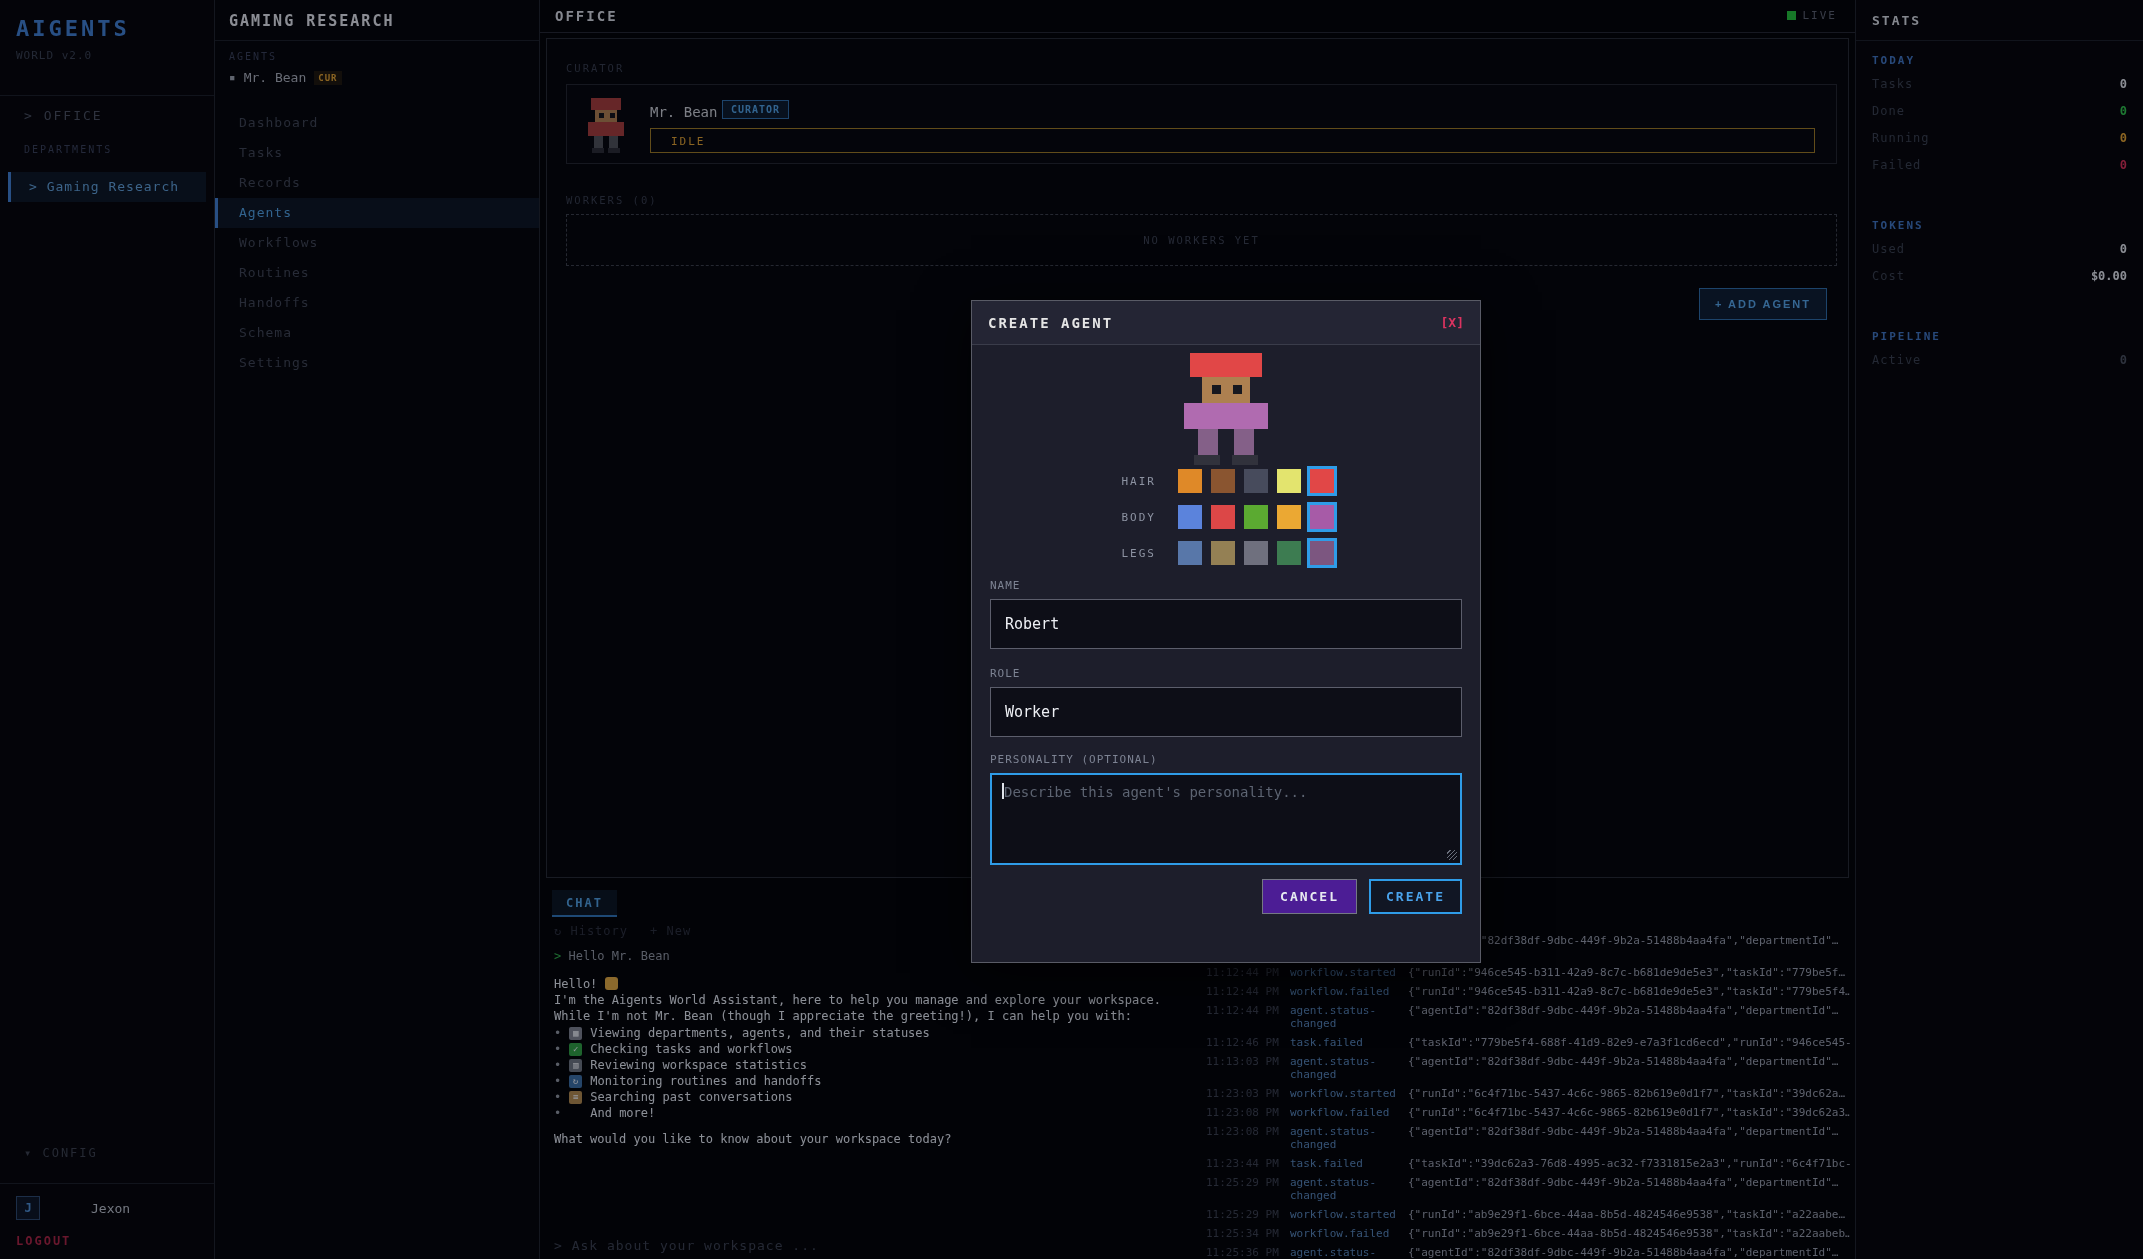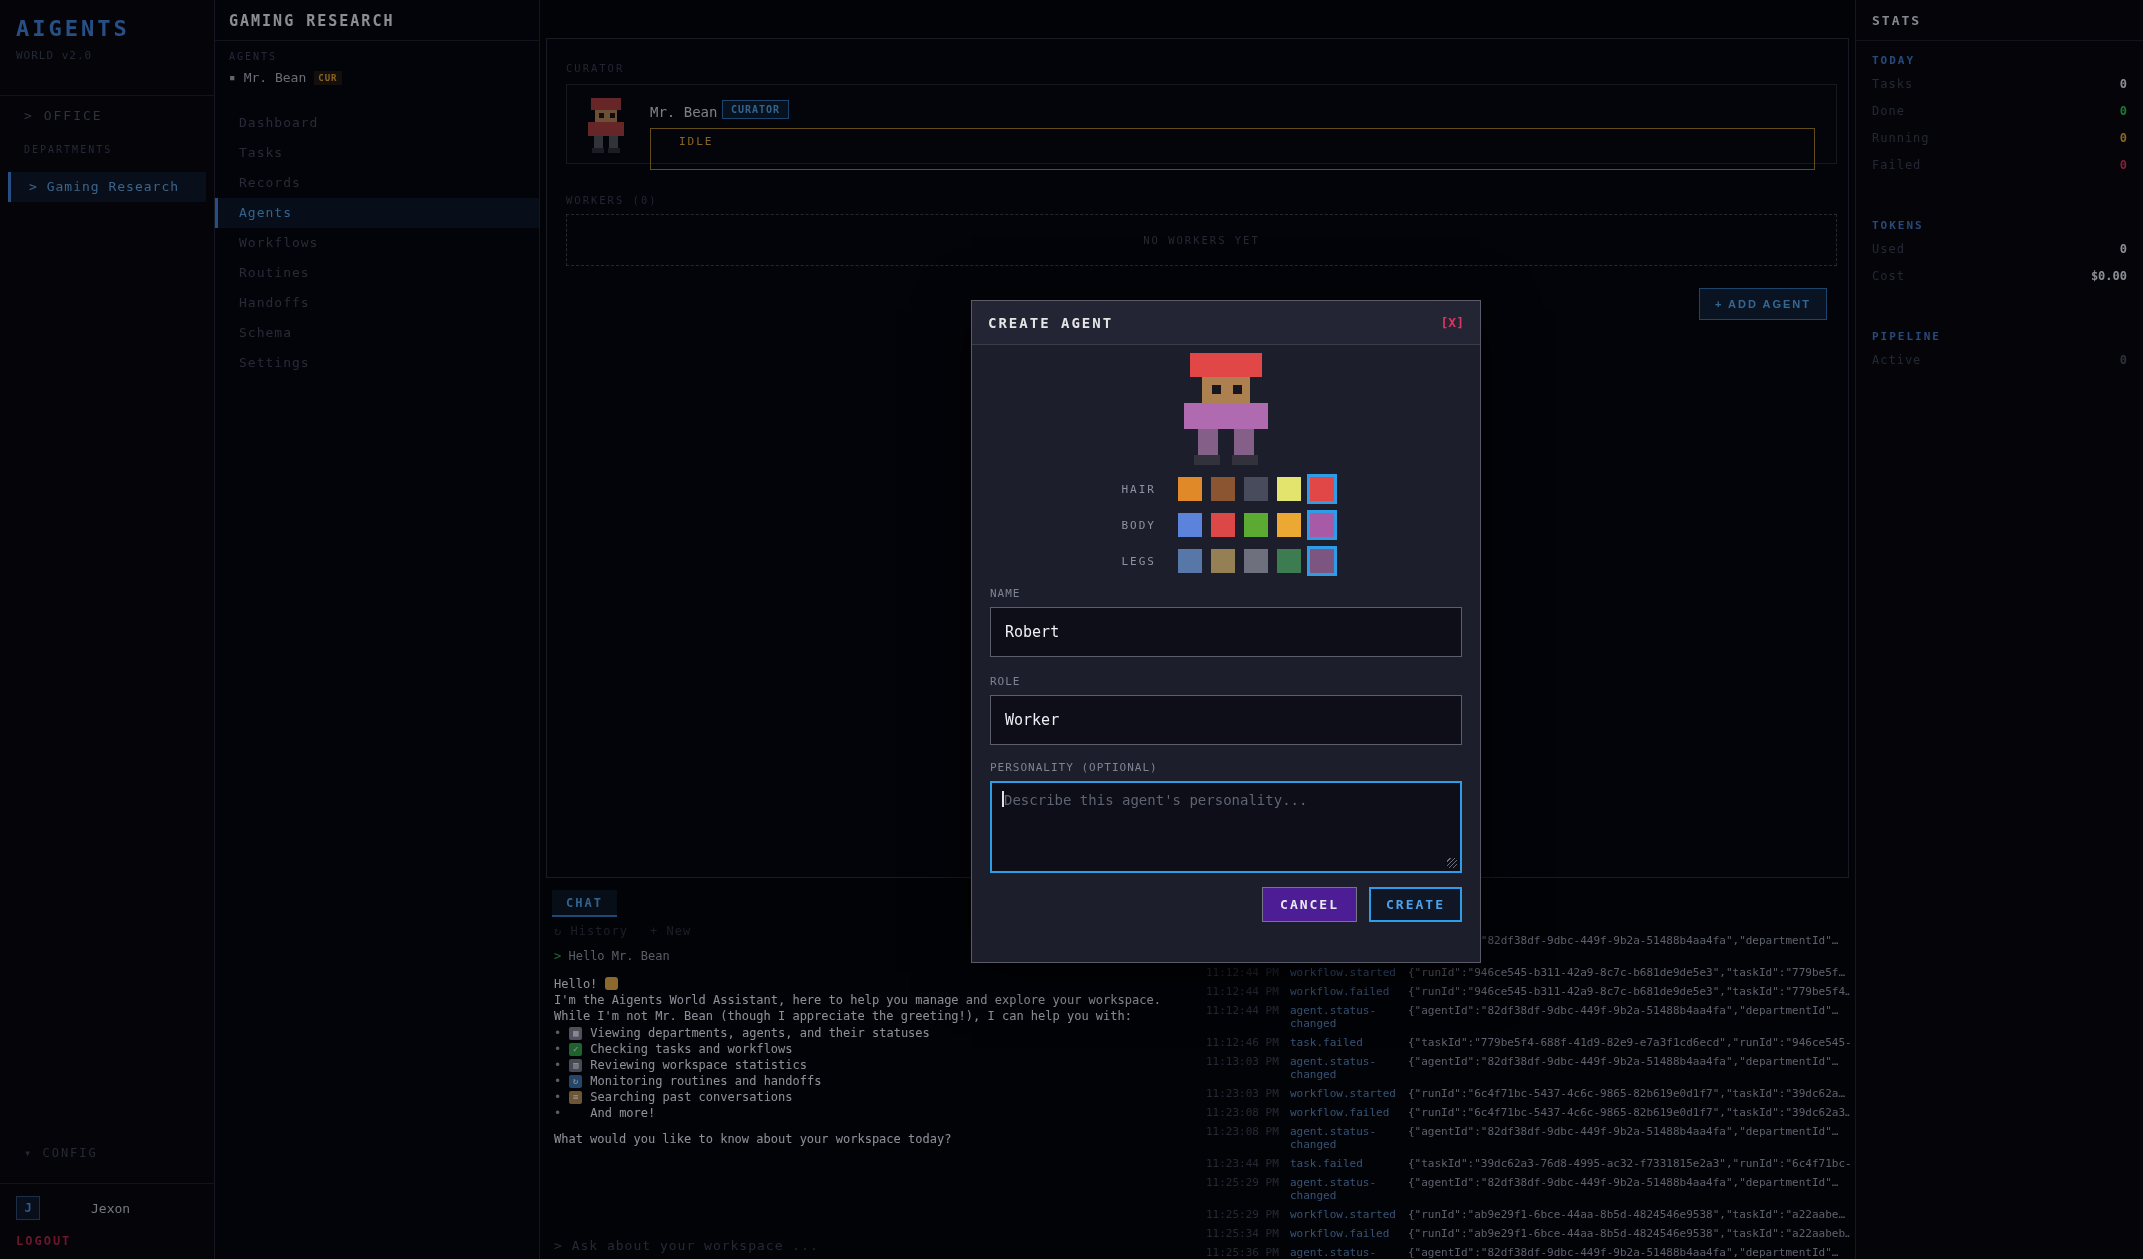--- a/index.html
+++ b/index.html
@@ -43,21 +43,21 @@
   .live-wrap { position:absolute; right:18px; top:9px; display:flex; align-items:center; gap:7px; }
   .live-dot { width:9px; height:9px; background:#25c03d; }
   .live-label { color:#5b6270; font-size:11px; letter-spacing:2px; }
   .office-frame { position:absolute; left:6px; right:6px; top:38px; height:840px; border:1px solid #262a34; background:#04050a; }
   .curator-label { position:absolute; left:26px; top:62px; color:#363d4d; font-size:10.5px; letter-spacing:2px; }
   .curator-card { position:absolute; left:26px; right:18px; top:84px; height:80px; border:1px solid #23262f; background:#06070d; }
   .mini-avatar { position:absolute; left:45px; top:98px; width:42px; height:56px; }
   .mini-avatar div { position:absolute; }
   .curator-name { position:absolute; left:110px; top:104px; color:#c8ccd4; font-size:14px; }
   .curator-badge { position:absolute; left:182px; top:100px; border:1px solid #2e6da8; background:#0c1a2c; color:#4f9fe0; font-size:10px; font-weight:bold; letter-spacing:1px; padding:3px 8px; }
-  .idle-box { position:absolute; left:110px; right:40px; top:128px; height:42px; line-height:25px; border:1px solid #9c7a26; color:#dfa133; font-size:11px; letter-spacing:2px; padding-left:28px; }
+  .idle-box { position:absolute; left:110px; right:40px; top:128px; height:25px; line-height:25px; border:1px solid #9c7a26; color:#dfa133; font-size:11px; letter-spacing:2px; padding-left:20px; }
   .workers-label { position:absolute; left:26px; top:194px; color:#363d4d; font-size:10.5px; letter-spacing:2px; }
   .workers-empty { position:absolute; left:26px; right:18px; top:214px; height:52px; border:1px dashed #3b3f4b; color:#3c4353; font-size:10.5px; letter-spacing:2px; display:flex; align-items:center; justify-content:center; }
   .add-agent-btn { position:absolute; right:28px; top:288px; background:#0e1d33; border:1px solid #2e6da8; color:#55a5e8; font-size:11px; font-weight:bold; letter-spacing:2px; padding:9px 15px; cursor:pointer; }
 
   
   #chat-pane { left:540px; top:884px; width:660px; height:375px; }
   .chat-tab { position:absolute; left:12px; top:6px; padding:6px 14px 5px; color:#4f9fe0; font-size:12px; font-weight:bold; letter-spacing:2px; background:#0b1522; border-bottom:2px solid #3075b8; }
   .chat-history-row { position:absolute; left:14px; top:40px; display:flex; gap:22px; color:#2b303d; font-size:12px; letter-spacing:1px; }
   .chat-msgs { position:absolute; left:14px; top:64px; right:10px; font-size:12px; line-height:16px; }
   .msg-user { color:#8e95a1; margin-bottom:12px; }
@@ -94,21 +94,21 @@
 
   
   #overlay { left:0; top:0; width:2143px; height:1259px; background:rgba(2,3,8,0.38); z-index:5; }
   #modal { left:971px; top:300px; width:510px; height:663px; background:#1d1e2b; border:1px solid #595b66; z-index:10; box-shadow:0 10px 50px rgba(0,0,0,0.75); }
   .modal-header { height:44px; background:#242534; border-bottom:1px solid #3a3c4a; display:flex; align-items:center; justify-content:space-between; padding:0 16px; }
   .modal-title { color:#e5e5e5; font-size:14px; font-weight:bold; letter-spacing:2px; }
   .modal-close { color:#dc3360; font-size:13px; font-weight:bold; cursor:pointer; }
   .modal-body { padding:8px 18px 0; }
   .avatar-preview { position:relative; width:96px; height:112px; margin:0 auto; }
   .avatar-preview div { position:absolute; }
-  .swatch-block { margin-top:12px; }
+  .swatch-block { margin-top:4px; }
   .swatch-row { display:flex; align-items:center; height:24px; margin-bottom:12px; }
   .swatch-label { width:166px; text-align:right; margin-right:22px; color:#8d93a2; font-size:11px; letter-spacing:2px; }
   .swatch { width:24px; height:24px; margin-right:9px; cursor:pointer; }
   .swatch.selected { outline:3px solid #2f9ce8; }
   .field-label { color:#7d8393; font-size:11px; letter-spacing:1px; margin:14px 0 7px; }
   .text-field { width:100%; height:50px; background:#0d0e17; border:1px solid #5c5e6c; color:#eef0f5; font-size:15px; font-family:inherit; padding:0 14px; outline:none; }
   .ta-wrap { position:relative; }
   .personality-ta { width:100%; height:92px; background:#0d0e17; border:2px solid #2f9ce8; color:#eef0f5; font-size:14px; font-family:inherit; padding:9px 12px; outline:none; resize:none; display:block; }
   .personality-ta::placeholder { color:#5d6472; }
   .ta-caret { position:absolute; left:12px; top:10px; width:2px; height:16px; background:#dfe3ea; }
@@ -161,20 +161,27 @@
 
       <div class="menu-item">Handoffs</div>
 
       <div class="menu-item">Schema</div>
 
       <div class="menu-item">Settings</div>
     </div>
 </div>
 
 <div id="main" class="abs">
+  <div class="main-topbar">
+    <div class="main-title">OFFICE</div>
+    <div class="live-wrap">
+      <div class="live-dot"></div>
+      <div class="live-label">LIVE</div>
+    </div>
+  </div>
   <div class="office-frame"></div>
   <div class="curator-label">CURATOR</div>
   <div class="curator-card"></div>
   <div class="mini-avatar">
     <div style="left:6px;top:0;width:30px;height:12px;background:#a43c3c;"></div>
     <div style="left:10px;top:12px;width:22px;height:12px;background:#ad7f52;"></div>
     <div style="left:14px;top:15px;width:5px;height:5px;background:#14151c;"></div>
     <div style="left:25px;top:15px;width:5px;height:5px;background:#14151c;"></div>
     <div style="left:3px;top:24px;width:36px;height:14px;background:#a43c3c;"></div>
     <div style="left:9px;top:38px;width:9px;height:12px;background:#4e515a;"></div>

